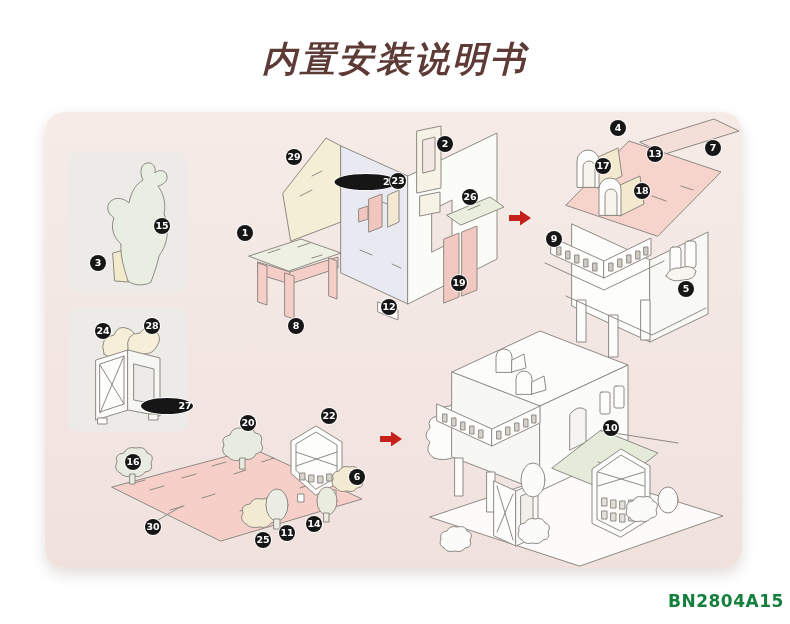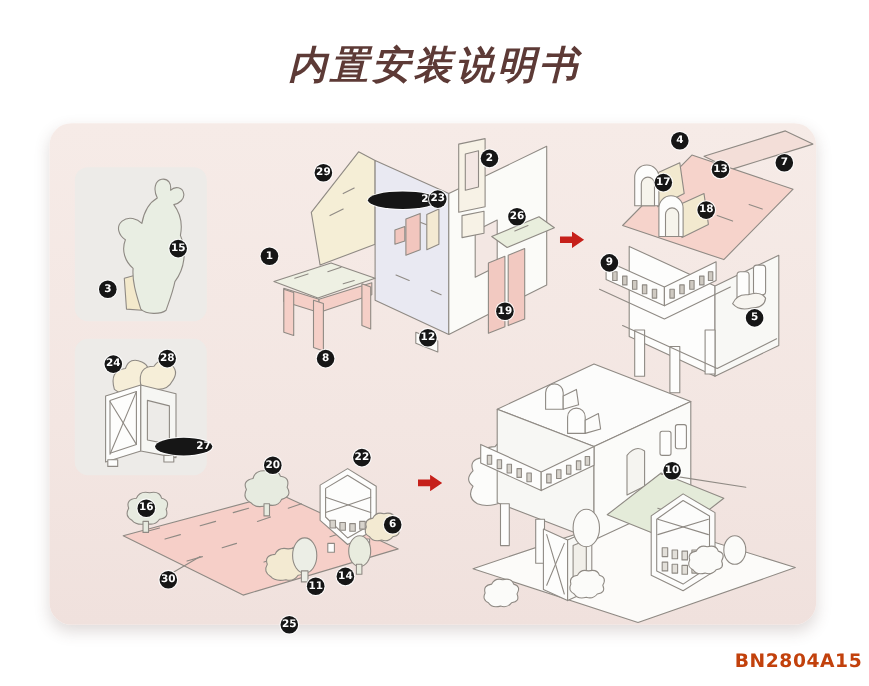--- a/index.html
+++ b/index.html
@@ -13,21 +13,21 @@
   .inset{position:absolute;background:#edebe8;border-radius:12px;}
   #box1{left:68px;top:152px;width:120px;height:140px;}
   #box2{left:68px;top:308px;width:120px;height:124px;}
   svg.illus{position:absolute;left:0;top:0;}
   svg.illus path, svg.illus rect, svg.illus ellipse, svg.illus line, svg.illus polyline
       {stroke:#8f8a84;stroke-width:1;stroke-linejoin:round;stroke-linecap:round;}
   .badge{position:absolute;transform:translate(-50%,-50%);width:16px;height:16px;border-radius:50%;
          background:#161616;color:#ffffff;font-size:9.5px;font-weight:bold;line-height:16px;
          text-align:center;box-shadow:0 0 0 1px rgba(255,255,255,.85);z-index:5;}
   .arrow{position:absolute;transform:translate(-50%,-50%);z-index:4;}
-  .code{position:absolute;left:668px;top:591px;font-size:17px;font-weight:bold;color:#c2410c;letter-spacing:.5px;}
+  .code{position:absolute;left:668px;top:591px;font-size:17px;font-weight:bold;color:#15803d;letter-spacing:.5px;}
 </style>
 </head>
 <body>
 
 <div class="page">
 
   <h1 class="title">内置安装说明书</h1>
 
   <div class="panel"></div>
   <div class="inset" id="box1"></div>
@@ -255,21 +255,21 @@
       <div class="badge" style="left: 162px; top: 226px;">15</div>
       <div class="badge" style="left: 133px; top: 462px;">16</div>
       <div class="badge" style="left: 603px; top: 166px;">17</div>
       <div class="badge" style="left: 642px; top: 191px;">18</div>
       <div class="badge" style="left: 459px; top: 283px; text-align: center;">19</div>
       <div class="badge" style="left: 248px; top: 423px;">20</div>
       <div class="badge" style="left: 366px; top: 182px; padding-left: 47px;">21</div>
       <div class="badge" style="left: 329px; top: 416px;">22</div>
       <div class="badge" style="left: 398px; top: 181px;">23</div>
       <div class="badge" style="left: 103px; top: 331px;">24</div>
-      <div class="badge" style="left: 263px; top: 540px; margin-top: 28px;">25</div>
+      <div class="badge" style="left: 263px; top: 540px;">25</div>
       <div class="badge" style="left: 470px; top: 197px;">26</div>
       <div class="badge" style="left: 167px; top: 406px; padding-left: 36px;">27</div>
       <div class="badge" style="left: 152px; top: 326px;">28</div>
       <div class="badge" style="left: 294px; top: 157px;">29</div>
       <div class="badge" style="left: 153px; top: 527px;">30</div>
       <div class="arrow" style="left: 520px; top: 220px;"><svg width="22" height="15" viewBox="0 0 22 15">
           <path d="M0,4.5 H11 V0 L22,7.5 L11,15 V10.5 H0 Z" fill="#c6201a"></path>
         </svg></div>
       <div class="arrow" style="left: 391px; top: 441px;"><svg width="22" height="15" viewBox="0 0 22 15">
           <path d="M0,4.5 H11 V0 L22,7.5 L11,15 V10.5 H0 Z" fill="#c6201a"></path>

